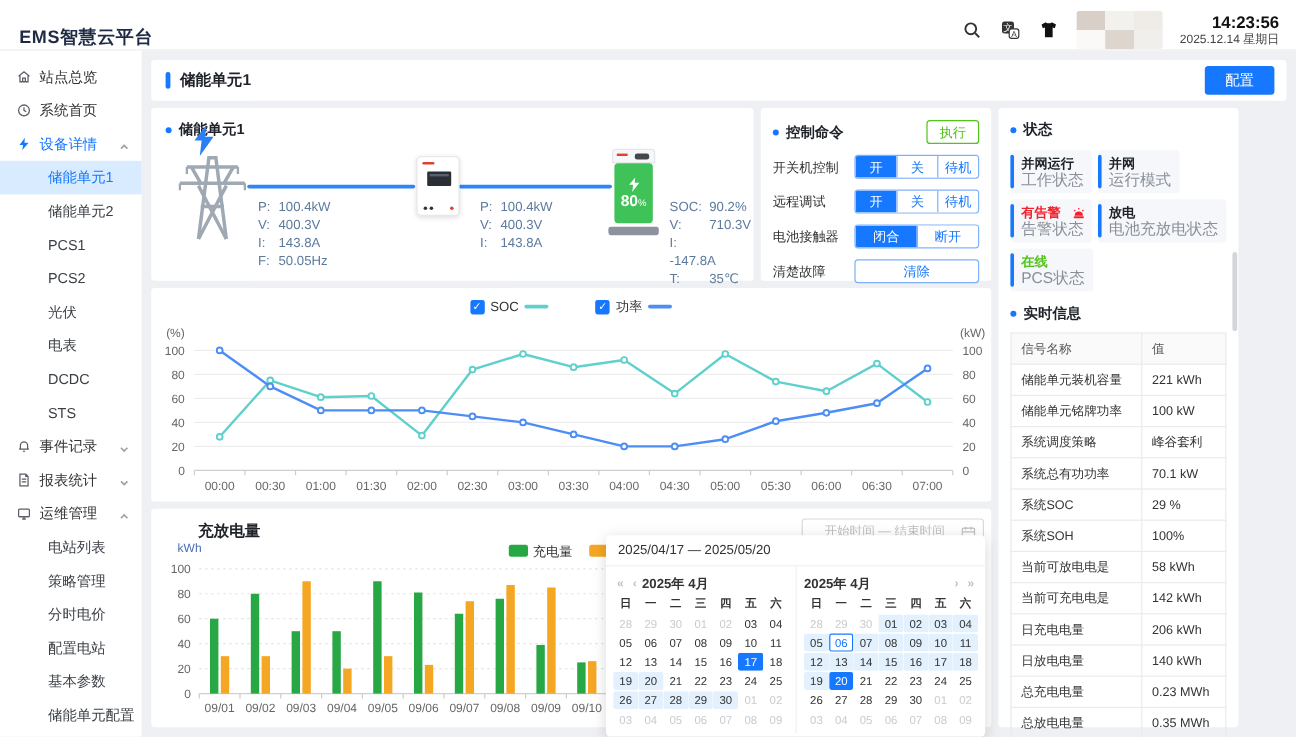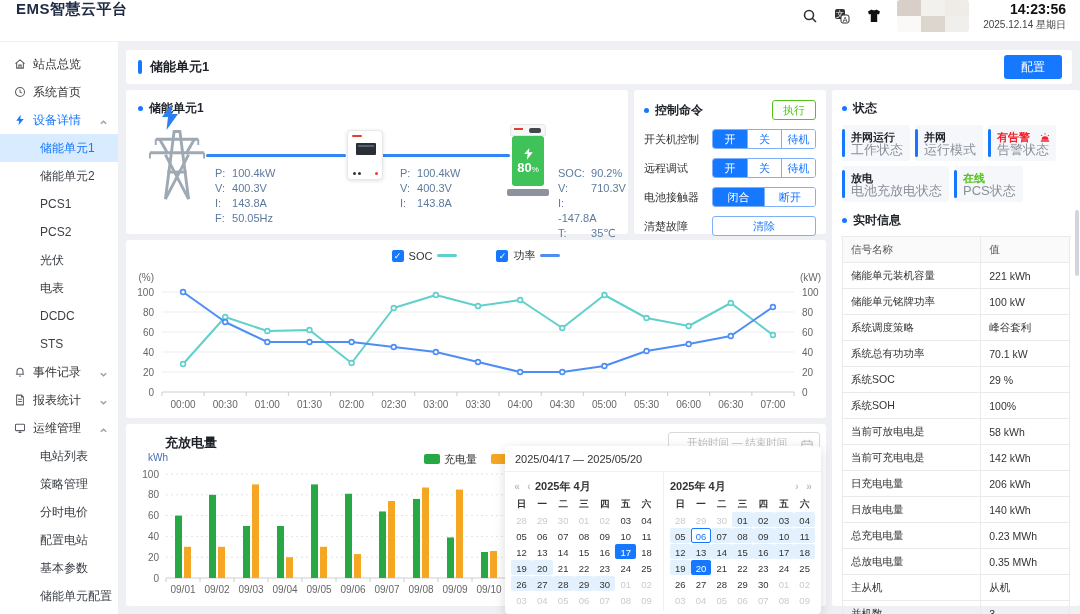--- a/index.html
+++ b/index.html
@@ -2,21 +2,21 @@
 <html><head>
 <meta charset="utf-8">
 <style>
   * { margin:0; padding:0; box-sizing:border-box; }
   html,body { width:1080px; height:614px; overflow:hidden; }
   body { font-family:"Liberation Sans","DejaVu Sans",sans-serif; background:#eef0f4; color:#1f2329; }
   .app { position:relative; width:1080px; height:614px; }
 
   
   .hdr { position:absolute; left:0; top:0; width:1080px; height:42px; background:#fff; z-index:5;
-         display:flex; align-items:flex-start; border-bottom:1px solid #f0f0f0;}
+         display:flex; align-items:flex-end; border-bottom:1px solid #f0f0f0;}
   .hdr-title { font-size:15px; font-weight:bold; color:#1f2a44; margin-left:16px; letter-spacing:.5px;}
   .hdr-right { margin-left:auto; display:flex; align-items:center; gap:14px; margin-right:14px;}
   .hdr-ic { width:18px; height:18px; color:#333; cursor:pointer; display:flex; align-items:center; justify-content:center;}
   .hdr-ic svg { width:16px; height:16px; }
   .blur-user { width:72px; height:32px; border-radius:3px; overflow:hidden; display:grid; grid-template-columns:1fr 1fr 1fr; grid-template-rows:1fr 1fr;}
   .blur-user span:nth-child(1){background:#d8d0c8;} .blur-user span:nth-child(2){background:#f3f1ee;}
   .blur-user span:nth-child(3){background:#efece8;} .blur-user span:nth-child(4){background:#faf9f8;}
   .blur-user span:nth-child(5){background:#ddd6cf;} .blur-user span:nth-child(6){background:#f1efec;}
   .clock { text-align:right; line-height:1.25;}
   .clock .t { font-size:14px; font-weight:bold; color:#111;}
@@ -85,21 +85,21 @@
   .seg { margin-left:auto; display:flex; border:1px solid #7fb0fb; border-radius:3px; overflow:hidden; height:20px;}
   .seg span { min-width:34px; padding:0 2px; font-size:11px; color:#1677ff; background:#fff; display:flex; align-items:center;
     justify-content:center; border-left:1px solid #7fb0fb; cursor:pointer;}
   .seg span:first-child{ border-left:none;}
   .seg span.on { background:#1677ff; color:#fff;}
   .seg.two span{ min-width:51px;}
   .btn-clear { margin-left:auto; width:104px; height:20px; background:#fff; border:1px solid #7fb0fb; color:#1677ff;
     font-size:11px; border-radius:3px; cursor:pointer;}
 
   
-  .rightcol { left:832px; top:90px; width:248px; height:516px; padding:10px;}
+  .rightcol { left:832px; top:90px; width:200px; height:516px; padding:10px;}
   .st-grid { display:flex; flex-wrap:wrap; gap:5px; margin-top:8px;}
   .st-card { background:#f5f7fa; border-radius:3px; position:relative; padding:5px 7px 5px 9px; min-height:34px;}
   .st-card:before { content:""; position:absolute; left:0; top:4px; bottom:4px; width:3px; background:#1677ff; border-radius:2px;}
   .st-card .v { font-size:11px; font-weight:bold; line-height:14px;}
   .st-card .l { font-size:13px; color:#8a8f99; line-height:12px;}
   .st-card .alarm { position:absolute; right:5px; top:5px; width:12px; height:12px; color:#f5222d;}
   .rt-title { margin-top:10px;}
   table.rt { width:100%; border-collapse:collapse; margin-top:7px; font-size:10.5px;}
   table.rt th, table.rt td { border:1px solid #e9eaec; padding:0 8px; height:26px; text-align:left; font-weight:normal; color:#333;}
   table.rt th { background:#fafafa; color:#555;}

